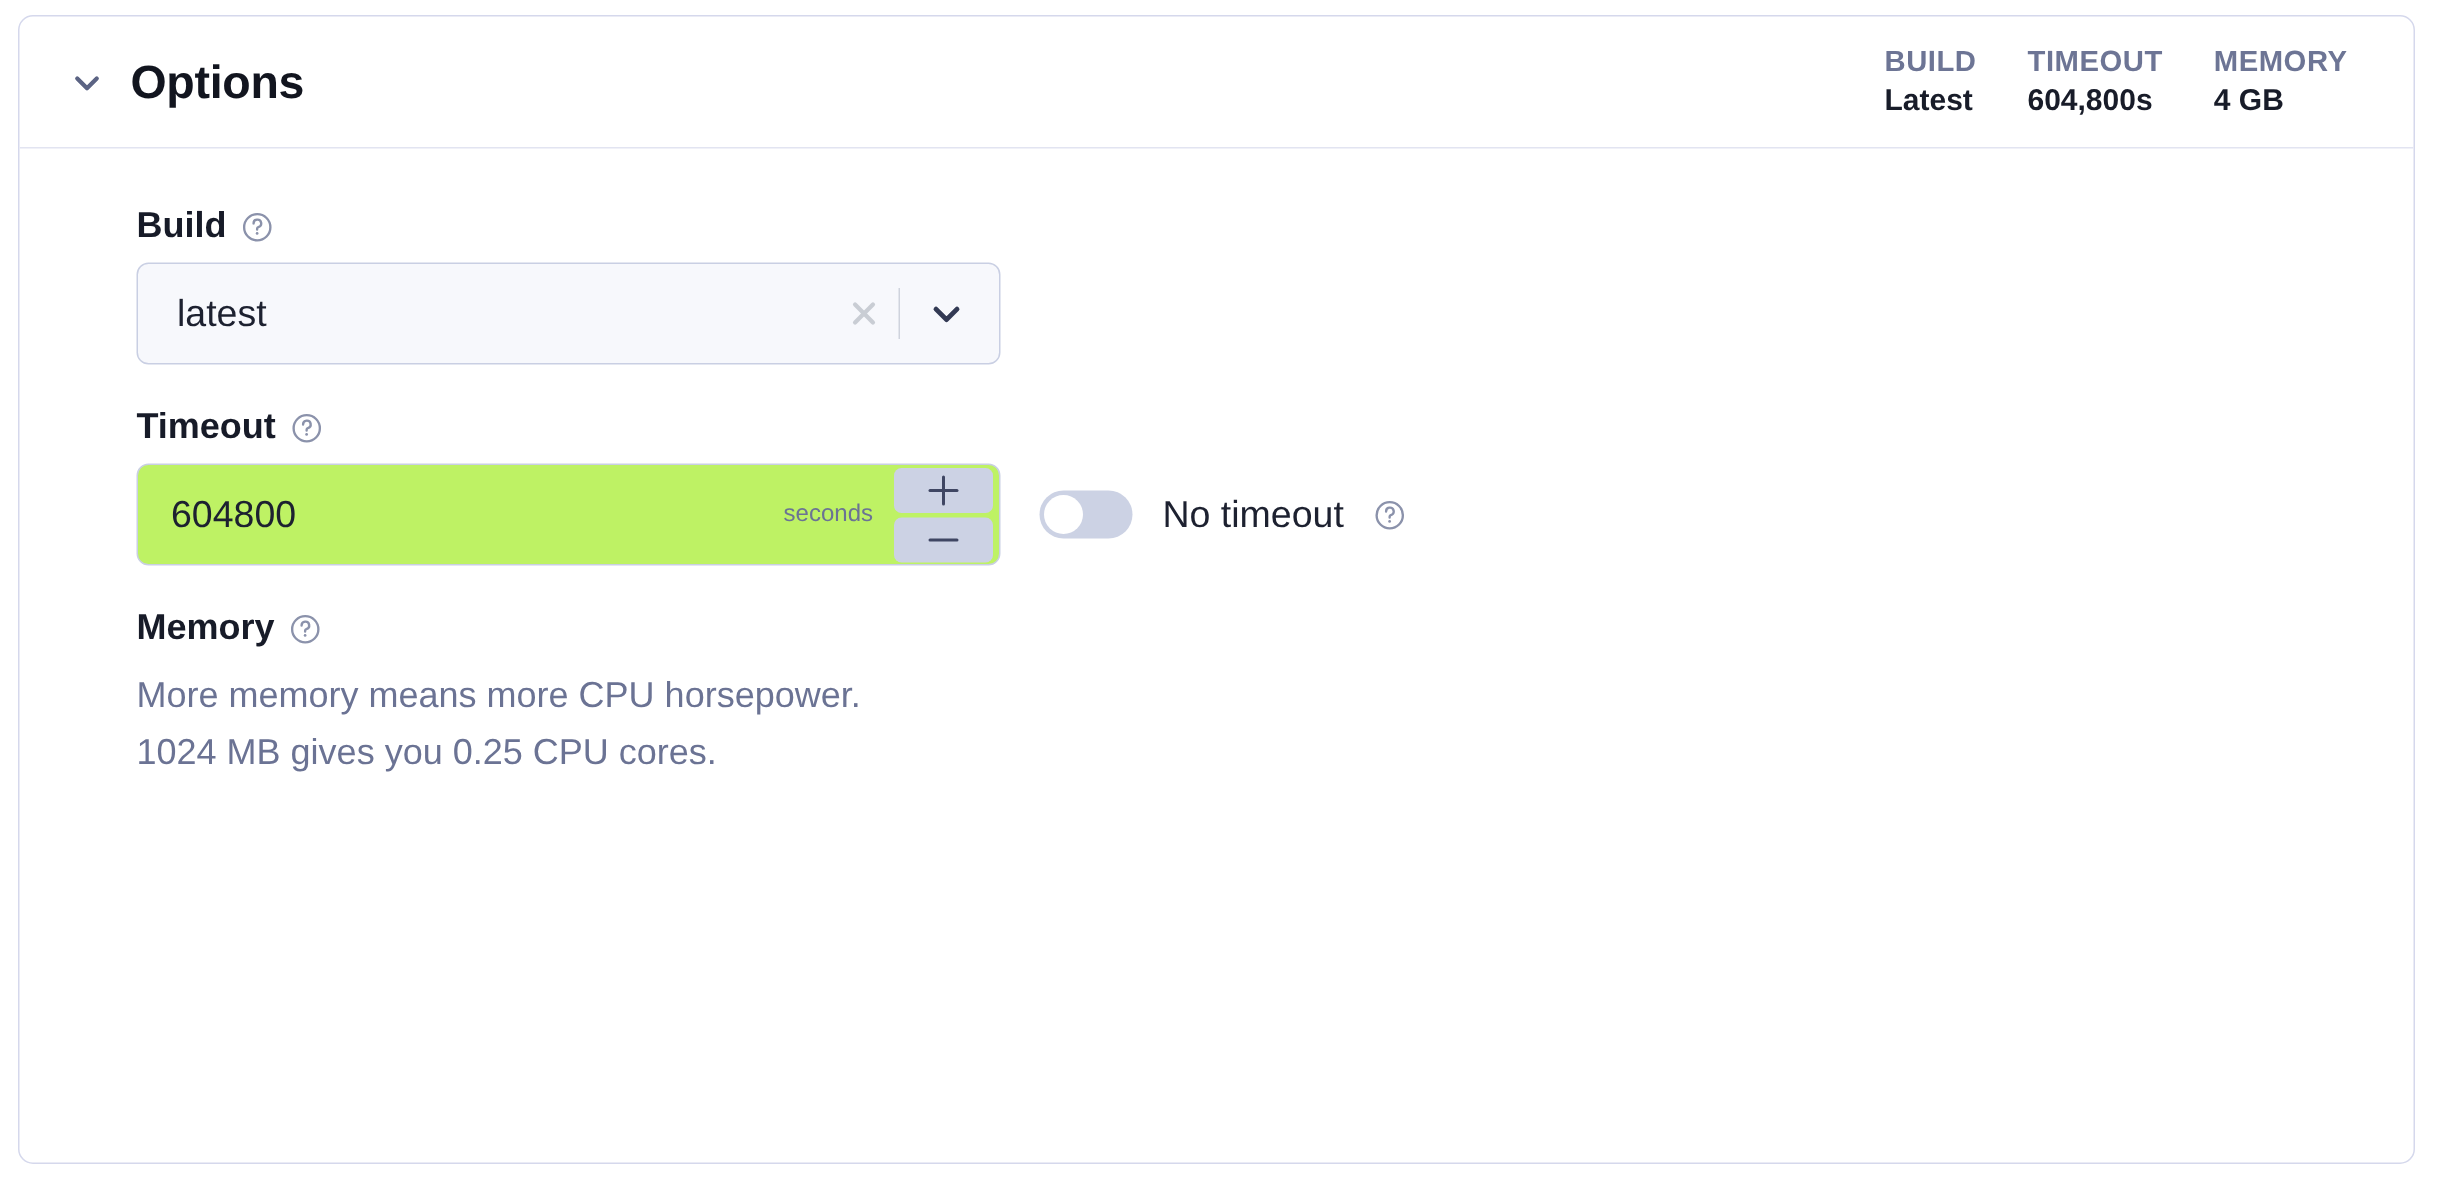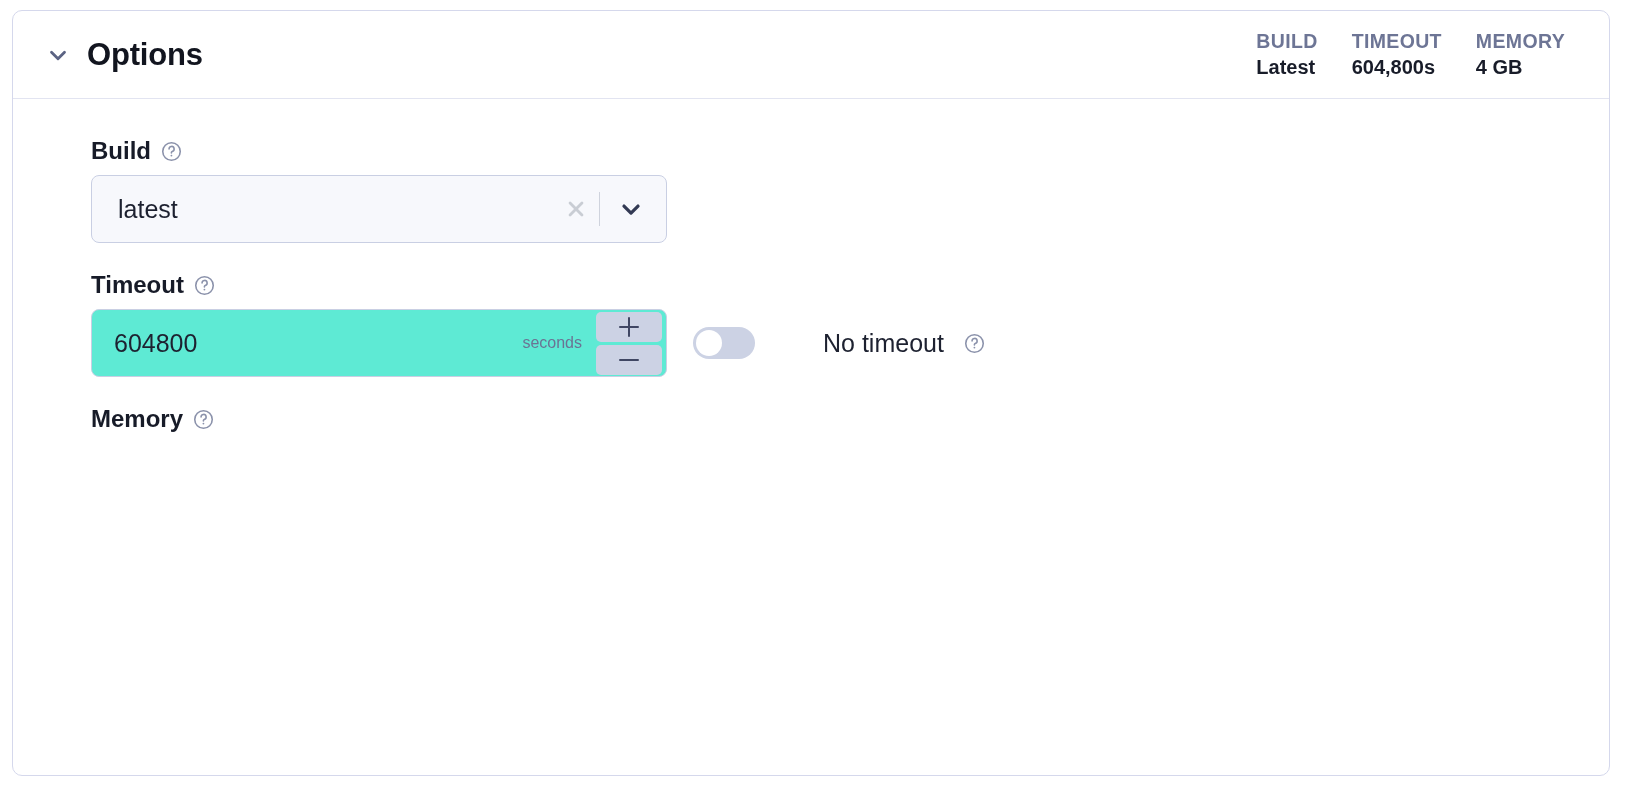--- a/index.html
+++ b/index.html
@@ -177,21 +177,21 @@
     height: 30px;
     cursor: pointer;
   }
 
   
   .number-control {
     position: relative;
     box-sizing: border-box;
     width: 576px;
     height: 68px;
-    background: #5eead4;
+    background: #bef264;
     border: 1.5px solid #c9cfe3;
     border-radius: 8px;
     display: flex;
     align-items: center;
   }
   .number-value {
     flex: 1;
     padding-left: 22px;
     font-size: 25px;
     color: #1d2130;
@@ -262,21 +262,20 @@
     left: 3px;
     width: 26px;
     height: 26px;
     border-radius: 50%;
     background: #ffffff;
   }
   .toggle-label {
     font-size: 25px;
     color: #1d2130;
     line-height: 1;
-    margin-left: 48px;
   }
 
   
   .helper-text {
     margin-top: 14px;
     font-size: 24px;
     line-height: 1.58;
     color: #6b7394;
   }
   .helper-text span { display: block; }
@@ -398,17 +397,21 @@
           <span class="help-icon">
             <svg width="21" height="21" viewBox="0 0 24 24" fill="none" stroke="#8b92ab" stroke-width="1.8">
               <circle cx="12" cy="12" r="10"></circle>
               <path d="M9.2 9.1a2.9 2.9 0 1 1 3.6 2.8c-.6.2-.9.7-.9 1.3v.6" stroke-linecap="round" stroke-linejoin="round" fill="none"></path>
               <circle cx="11.9" cy="16.7" r="1.05" fill="#8b92ab" stroke="none"></circle>
             </svg>
           </span>
         </div>
 
 
+        <div class="helper-text">
+          <span>More memory means more CPU horsepower.</span>
+          <span>1024 MB gives you 0.25 CPU cores.</span>
+        </div>
       </div>
 
     </div>
   </div>
 </div>
 
 </body></html>

